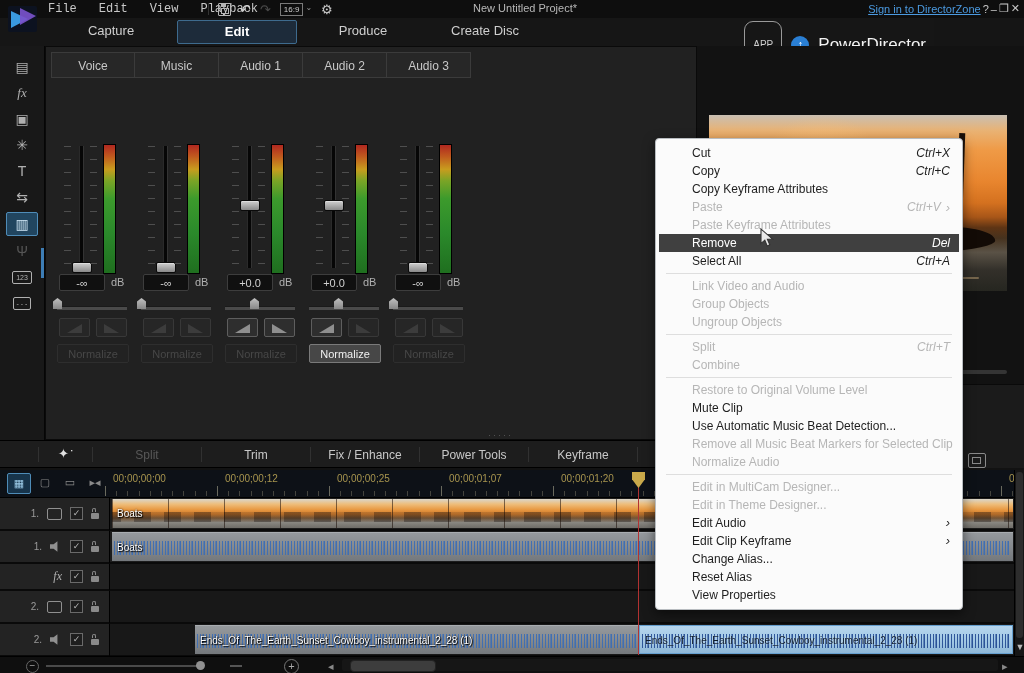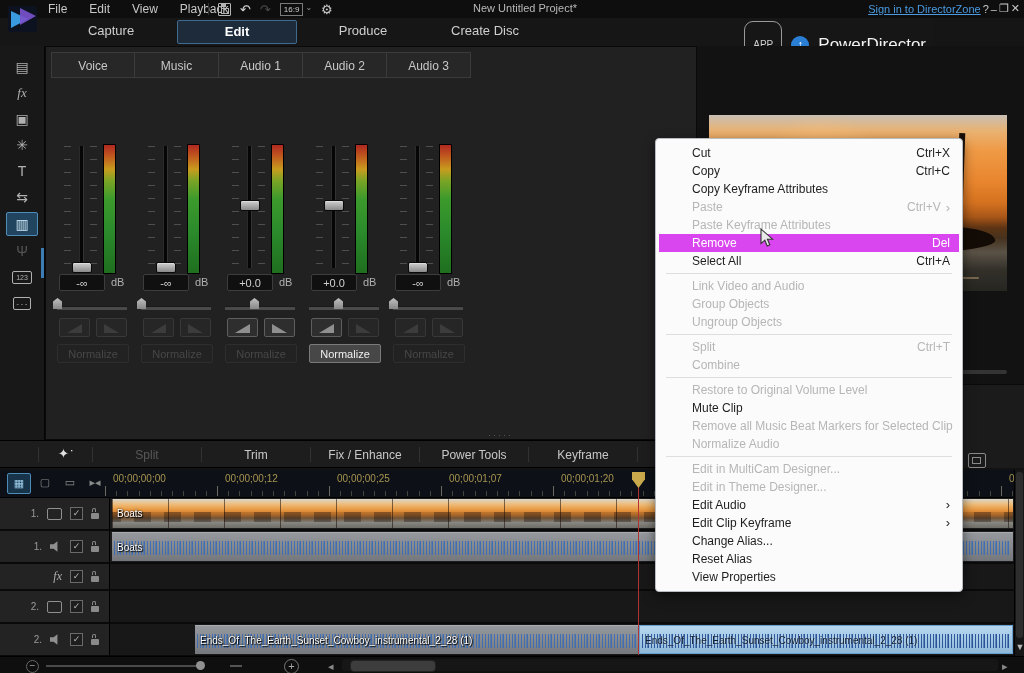--- a/index.html
+++ b/index.html
@@ -3,21 +3,21 @@
 <meta charset="utf-8">
 <style>
   html,body{margin:0;padding:0;background:#000;}
   #root{position:relative;width:1024px;height:673px;background:#151515;overflow:hidden;
         font-family:"Liberation Sans",sans-serif;color:#ccc;}
 
   
   #topbar{position:absolute;left:0;top:0;width:1024px;height:18px;background:#0e0e0e;}
   #logo{position:absolute;left:8px;top:5px;width:30px;height:28px;z-index:6;}
   #menu-items{position:absolute;left:48px;top:0;height:18px;display:flex;gap:22px;align-items:center;font-size:12px;color:#c8c8c8;}
-  #menu-items span{cursor:default;}
+  #menu-items span{cursor:default;font-family:Liberation Mono, monospace;}
   #top-icons{position:absolute;left:208px;top:0;height:18px;display:flex;gap:9px;align-items:center;}
   .tdiv{width:1px;height:12px;background:#333;}
   .floppy{width:11px;height:11px;border:1px solid #b5b5b5;border-radius:1px;position:relative;}
   .floppy:before{content:"";position:absolute;left:2px;top:0;width:5px;height:3px;background:#b5b5b5;}
   .floppy:after{content:"";position:absolute;left:2px;bottom:1px;width:6px;height:4px;border:1px solid #b5b5b5;}
   .uglyph{font-size:13px;line-height:13px;}
   #aspect-box{display:flex;gap:2px;}
   #aspect-box .bx{border:1px solid #7a7a7a;font-size:8px;color:#ccc;padding:0 3px;height:11px;line-height:11px;}
   #aspect-box .ch{color:#999;font-size:8px;}
   #win-title{position:absolute;left:430px;top:2px;width:190px;text-align:center;font-size:11px;color:#b8b8b8;}
@@ -173,23 +173,23 @@
   #hscroll-right{position:absolute;left:1002px;top:3px;color:#888;font-size:11px;}
   #vscroll{position:absolute;left:1014px;top:470px;width:10px;height:186px;background:#161616;border-left:1px solid #000;}
   #vscroll-thumb{position:absolute;left:1px;top:2px;width:7px;height:166px;background:#2d2d2d;border-radius:3px;}
   #vscroll-down{position:absolute;left:0;top:172px;width:10px;text-align:center;color:#b8b8b8;font-size:9px;}
 
   
   #ctxmenu{position:absolute;left:655px;top:138px;width:308px;background:#fbfbfb;border:1px solid #b8bcc0;
      border-radius:4px;box-shadow:0 4px 12px rgba(0,0,0,.5);z-index:100;padding:5px 0;box-sizing:border-box;}
   .mi{height:18px;line-height:18px;margin:0 3px;padding:0 9px 0 33px;display:flex;justify-content:space-between;
       align-items:center;font-size:12px;color:#1e1e1e;white-space:nowrap;}
-  .mi .sc{font-size:12px;color:#1e1e1e;display:flex;gap:5px;align-items:flex-end;}
+  .mi .sc{font-size:12px;color:#1e1e1e;display:flex;gap:5px;align-items:flex-end;font-style:italic;}
   .mi.dis,.mi.dis .sc{color:#b6b6b6;}
-  .mi.hl{background:#d946ef;color:#fff;gap:39px;}
+  .mi.hl{background:#404040;color:#fff;gap:39px;}
   .mi.hl .sc{color:#fff;}
   .mi .arr{font-size:13px;line-height:16px;}
   .msep{height:1px;background:#dedede;border:none;margin:3px 10px;}
 
   #cursor{position:absolute;left:760px;top:228px;z-index:110;}
 </style>
 </head>
 <body>
 
 <div id="root">
@@ -628,20 +628,24 @@
       </div>
       <div class="msep"></div>
       <div class="mi dis">
         <span class="lbl">Restore to Original Volume Level</span>
         <span class="sc"></span>
       </div>
       <div class="mi">
         <span class="lbl">Mute Clip</span>
         <span class="sc"></span>
       </div>
+      <div class="mi">
+        <span class="lbl">Use Automatic Music Beat Detection...</span>
+        <span class="sc"></span>
+      </div>
       <div class="mi dis">
         <span class="lbl">Remove all Music Beat Markers for Selected Clip</span>
         <span class="sc"></span>
       </div>
       <div class="mi dis">
         <span class="lbl">Normalize Audio</span>
         <span class="sc"></span>
       </div>
       <div class="msep"></div>
       <div class="mi dis">

